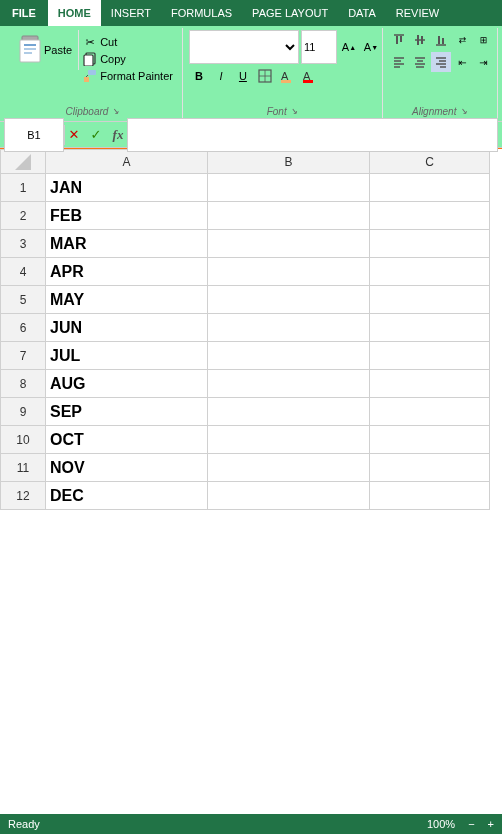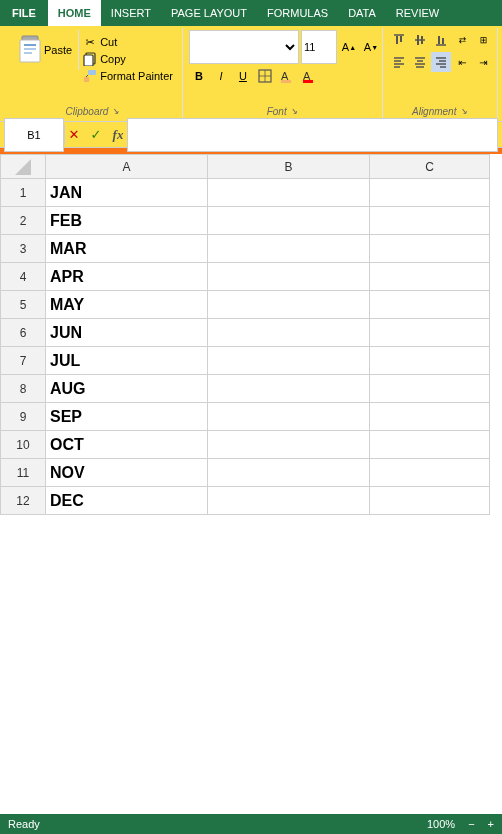--- a/index.html
+++ b/index.html
@@ -1,19 +1,19 @@
 <!DOCTYPE html>
 <html><head>
   <meta charset="utf-8">
   <style>
     * { margin: 0; padding: 0; box-sizing: border-box; }
     body { font-family: 'Segoe UI', Arial, sans-serif; font-size: 12px; background: #fff; overflow: hidden; }
 
     
-    .ribbon { background: #fde047; border-bottom: 6px solid #f97316; }
+    .ribbon { background: #86efac; border-bottom: 1px solid #f97316; }
 
     
     .tab-bar { display: flex; align-items: flex-end; background: #217346; height: 26px; }
     .tab { padding: 4px 10px; font-size: 11px; color: #fff; cursor: pointer; height: 100%; display: flex; align-items: center; }
     .tab.active { background: #fff; color: #217346; font-weight: bold; }
 
     
     .ribbon-content { display: flex; align-items: stretch; padding: 2px 4px; min-height: 72px; border-bottom: 1px solid #d0d0d0; }
     .ribbon-group { display: flex; flex-direction: column; align-items: center; padding: 2px 6px; border-right: 1px solid #e0e0e0; min-width: 70px; }
     .ribbon-group-content { display: flex; align-items: flex-start; flex: 1; width: 100%; }
@@ -71,22 +71,22 @@
   </style>
 </head>
 <body>
 
 <div class="ribbon">
 
   <div class="tab-bar">
     <div class="tab" style="background:#217346;color:#fff;font-weight:bold;padding:4px 12px;">FILE</div>
     <div class="tab active">HOME</div>
     <div class="tab">INSERT</div>
+    <div class="tab">FORMULAS</div>
     <div class="tab">PAGE LAYOUT</div>
-    <div class="tab">FORMULAS</div>
     <div class="tab">DATA</div>
     <div class="tab">REVIEW</div>
   </div>
 
   <div class="ribbon-content">
 
     <div class="ribbon-group clipboard-group">
       <div class="ribbon-group-content" style="display:flex;flex-direction:row;align-items:flex-start;width:100%;">
 
         <div class="paste-btn">

